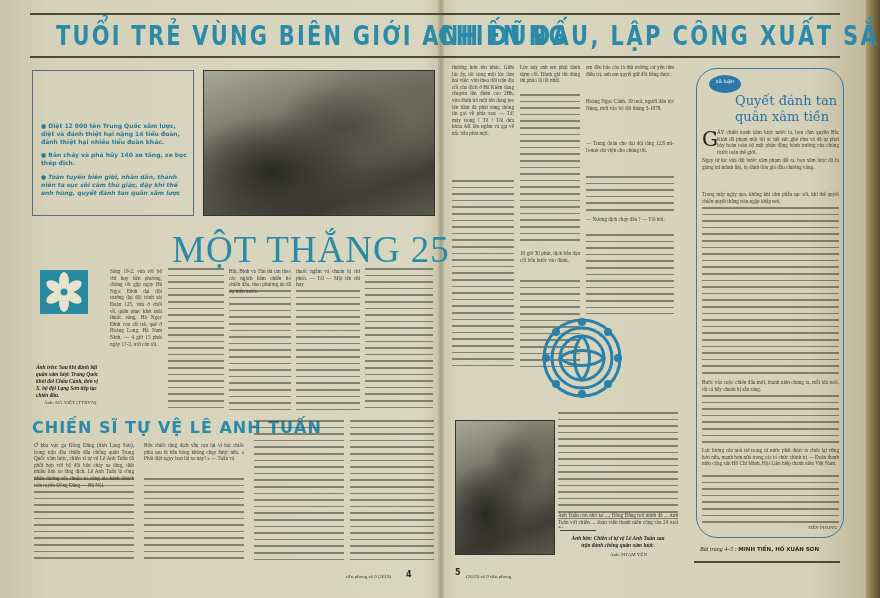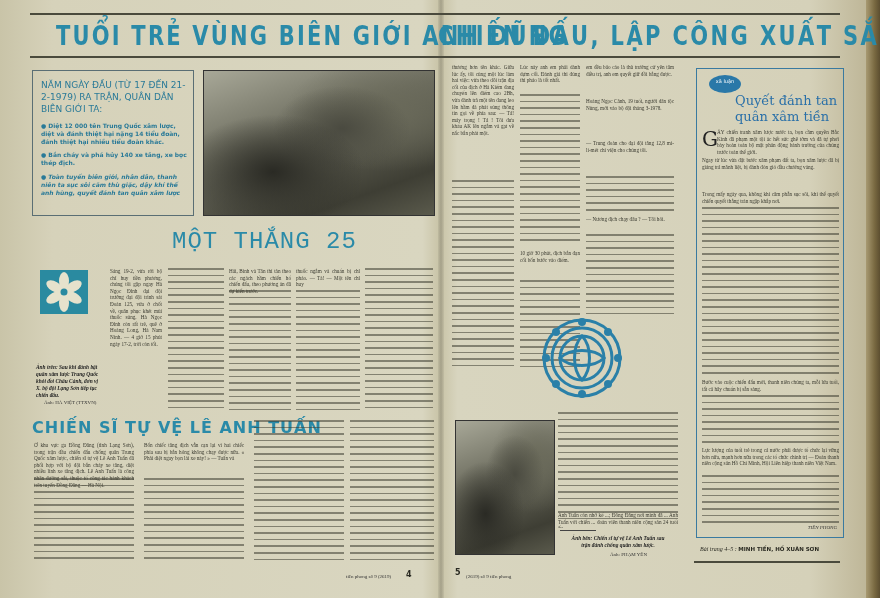--- a/index.html
+++ b/index.html
@@ -59,35 +59,34 @@
 <div class="gutter"></div>
 <div class="page-edge"></div>
 
 <div class="rule" style="left:30px; top:13px; width:810px;"></div>
 <div class="rule" style="left:30px; top:56px; width:810px;"></div>
 
 <div class="headline" style="left:56px; width:384px; font-size:21px; letter-spacing:2.2px;">TUỔI TRẺ VÙNG BIÊN GIỚI ANH DŨNG</div>
 <div class="headline" style="left:438px; width:330px; font-size:21px; letter-spacing:2.4px;">CHIẾN ĐẤU, LẬP CÔNG XUẤT SẮC</div>
 
 <div class="box" style="left:32px; top:70px; width:162px; height:146px; border-color:#5a6e74;">
-  <div style="position:absolute; left:8px; top:8px; width:146px; font-family:'DejaVu Sans',sans-serif; font-size:9px; line-height:12px; color:#2a7a98;">NĂM NGÀY ĐẦU (TỪ 17 ĐẾN 21-2-1979) RA TRẬN, QUÂN DÂN BIÊN GIỚI TA:</div>
   <div style="position:absolute; left:8px; top:51px; width:146px; font-family:'DejaVu Sans',sans-serif; font-size:6px; line-height:8px; color:#2a7a98; font-weight:bold;">
     <span>● </span><span>Diệt 12 000 tên Trung Quốc xâm lược, diệt và đánh thiệt hại nặng 14 tiểu đoàn, đánh thiệt hại nhiều tiểu đoàn khác.</span>
   </div>
   <div style="position:absolute; left:8px; top:80px; width:146px; font-family:'DejaVu Sans',sans-serif; font-size:6px; line-height:8px; color:#2a7a98; font-weight:bold;">
     <span>● </span><span>Bắn cháy và phá hủy 140 xe tăng, xe bọc thép địch.</span>
   </div>
   <div style="position:absolute; left:8px; top:102px; width:146px; font-family:'DejaVu Sans',sans-serif; font-size:6px; line-height:8px; color:#2a7a98; font-weight:bold; font-style:italic;">
     <span>● </span><span>Toàn tuyến biên giới, nhân dân, thanh niên ta sục sôi căm thù giặc, dậy khí thế anh hùng, quyết đánh tan quân xâm lược</span>
   </div>
 </div>
 
 <div class="photo" style="left:203px; top:70px; width:232px; height:146px;"></div>
 
-<div style="position:absolute; left:172px; top:228px; width:268px; font-family:Liberation Mono, monospace; font-size:24px; color:#2a8aa8; letter-spacing:1px; white-space:nowrap;">MỘT THẮNG 25</div>
+<div style="position:absolute; left:172px; top:228px; width:268px; font-family:Liberation Serif, serif; font-size:37px; color:#2a8aa8; letter-spacing:1px; white-space:nowrap;">MỘT THẮNG 25</div>
 
 <div style="position:absolute; left:40px; top:270px; width:48px; height:44px; background:#2a8aa0;">
   <svg width="48" height="44" viewBox="0 0 48 44">
     <g fill="#e6e2cc" transform="translate(24,22)">
       <ellipse cx="0" cy="-11" rx="5" ry="9"></ellipse>
       <ellipse cx="0" cy="-11" rx="5" ry="9" transform="rotate(60)"></ellipse>
       <ellipse cx="0" cy="-11" rx="5" ry="9" transform="rotate(120)"></ellipse>
       <ellipse cx="0" cy="-11" rx="5" ry="9" transform="rotate(180)"></ellipse>
       <ellipse cx="0" cy="-11" rx="5" ry="9" transform="rotate(240)"></ellipse>
       <ellipse cx="0" cy="-11" rx="5" ry="9" transform="rotate(300)"></ellipse>
@@ -176,21 +175,21 @@
 </div>
 
 <div class="photo" style="left:455px; top:420px; width:100px; height:135px;"></div>
 
 <div class="text-col fake-lines" style="left:558px; top:412px; width:120px; height:108px;"></div>
 <div class="text-col" style="left:558px; top:512px; width:120px; height:16px;">Anh Tuấn còn nhớ kể ...; Đồng Đăng nơi mình đã ... Anh Tuấn với chiến ... đoàn viên thanh niên cộng sản 24 tuổi ấy.</div>
 <div style="position:absolute; left:560px; top:530px; width:36px; height:1px; background:#444;"></div>
 <div class="caption" style="left:568px; top:535px; width:100px; text-align:center;">Ảnh bên: Chiến sĩ tự vệ Lê Anh Tuấn sau trận đánh chống quân xâm lược.</div>
 <div style="position:absolute; left:610px; top:552px; width:60px; font-size:5px; color:#333;">Ảnh: PHẠM YÊN</div>
 
-<div class="box" style="left:696px; top:68px; width:148px; height:470px; border-color:#3a7aa0;">
+<div class="box" style="left:696px; top:68px; width:148px; height:470px; border-color:#3a7aa0;border-radius:21px;">
   <div style="position:absolute; left:12px; top:6px; width:32px; height:18px; border-radius:50%; background:#2a78a8; color:#fff; font-family:'DejaVu Sans',sans-serif; font-size:5px; line-height:6px; text-align:center; padding-top:3px;">
     <span>xã luận</span>
   </div>
   <div class="blue-title" style="position:absolute; left:38px; top:24px; font-size:13px; white-space:nowrap;">Quyết đánh tan</div>
   <div class="blue-title" style="position:absolute; left:38px; top:40px; font-size:13px; white-space:nowrap;">quân xâm tiền</div>
   <div style="position:absolute; left:5px; top:58px; font-family:'DejaVu Serif',serif; font-size:20px; color:#222;">G</div>
   <div class="text-col" style="left:20px; top:60px; width:122px; height:26px;">ÂY chiến tranh xâm lược nước ta, bọn cầm quyền Bắc Kinh đã phạm một tội ác hết sức ghê tởm và đã tự phơi bày hoàn toàn bộ mặt phản động bành trướng của chúng trước toàn thế giới.</div>
   <div class="text-col" style="left:5px; top:88px; width:137px; height:30px;">Ngay từ lúc vừa đặt bước xâm phạm đất ta, bọn xâm lược đã bị giáng trả mãnh liệt, bị đánh đòn gió đầu chướng váng.</div>
   <div class="text-col" style="left:5px; top:122px; width:137px; height:14px;">Trong mấy ngày qua, không khí căm phẫn sục sôi, khí thế quyết chiến quyết thắng tràn ngập khắp nơi.</div>
   <div class="text-col fake-lines" style="left:5px; top:138px; width:137px; height:170px;"></div>

